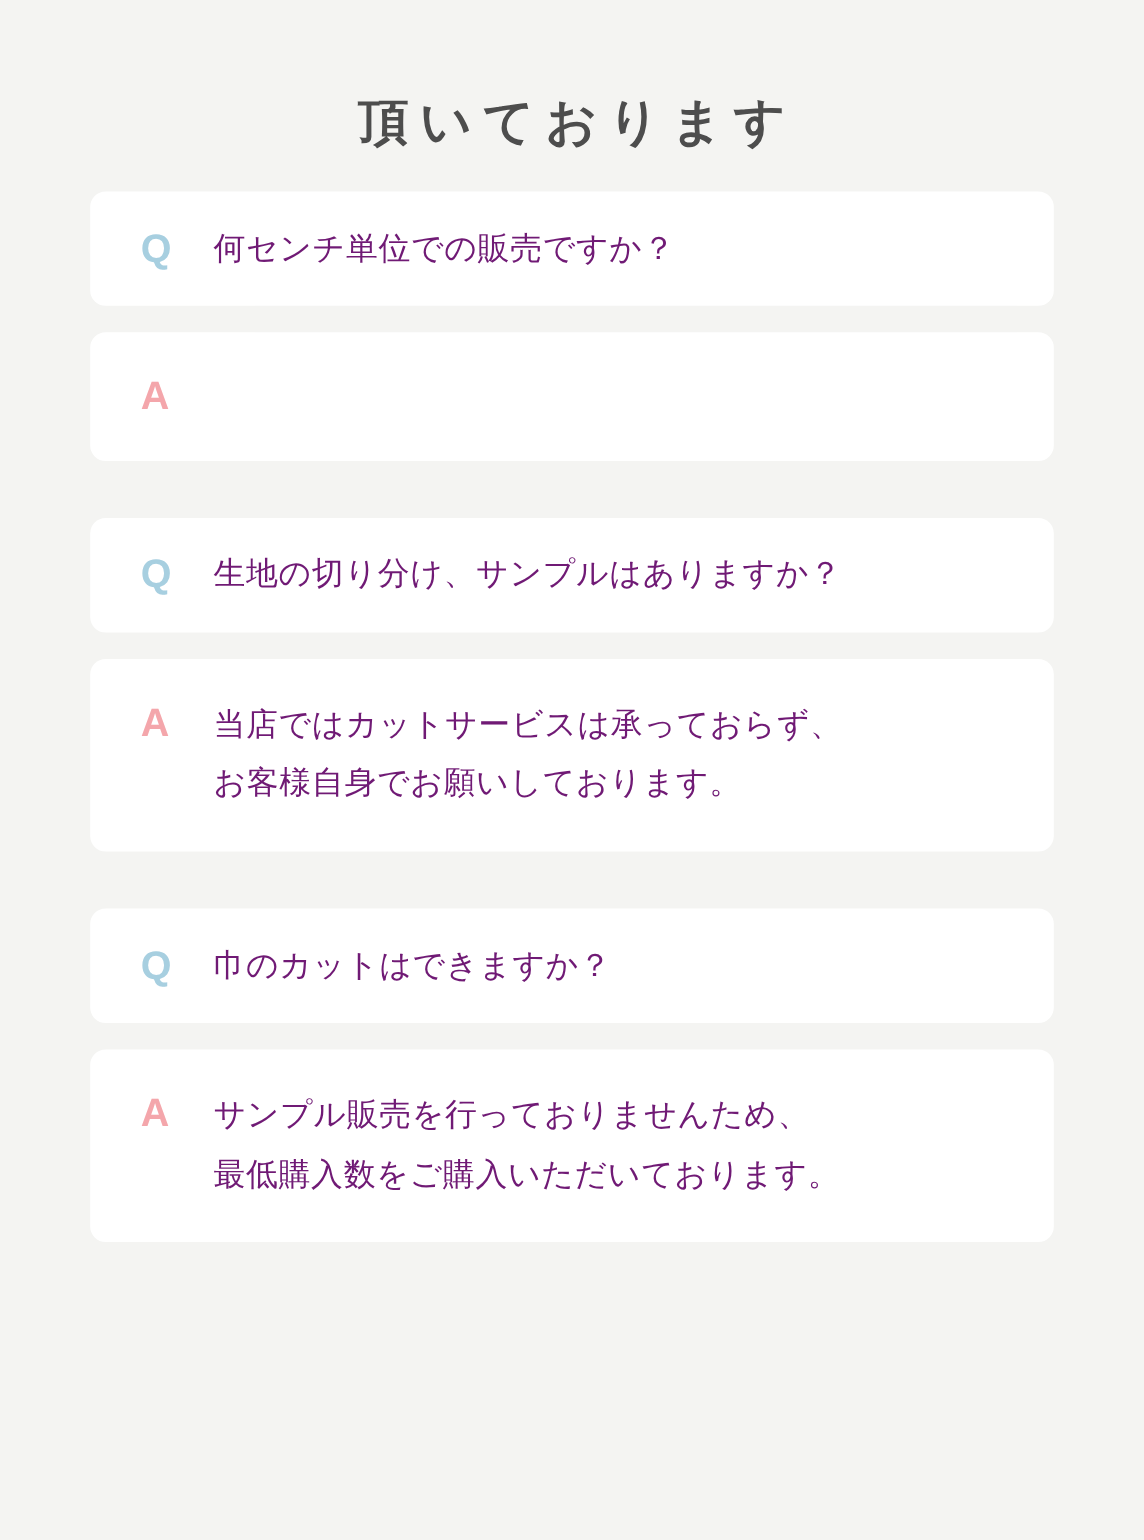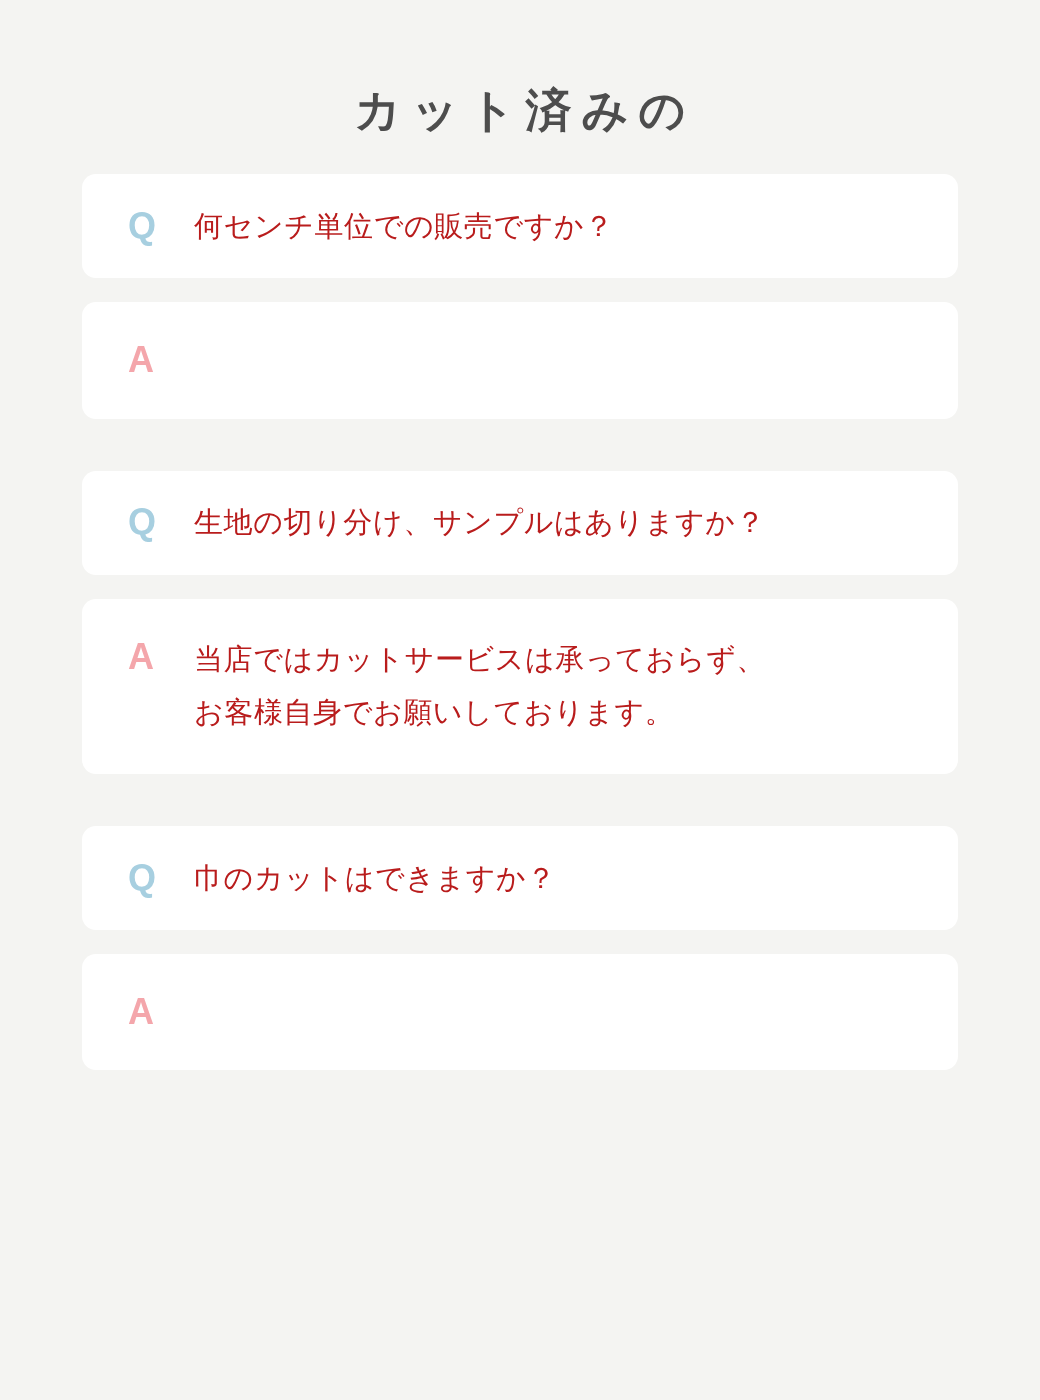--- a/index.html
+++ b/index.html
@@ -66,41 +66,41 @@
   }
   .marker.q-mark {
     color: #a7cfe0;
   }
   .marker.a-mark {
     color: #f4a6ab;
   }
   .body-text {
     font-size: 29px;
     line-height: 1.85;
-    color: #b91c1c;
+    color: #701a75;
     letter-spacing: 0.6px;
     white-space: pre-line;
   }
   .card.q .body-text {
     line-height: 1.4;
   }
   .group {
     display: flex;
     flex-direction: column;
   }
   .group + .group {
     margin-top: 28px;
   }
 </style>
 </head>
 <body>
 
 <div class="page">
 
-  <h1 class="page-title">カット済みの</h1>
+  <h1 class="page-title">頂いております</h1>
 
   <div class="faq-list">
 
     <div class="group">
       <div class="card q">
         <div class="marker q-mark">Q</div>
         <div class="body-text">何センチ単位での販売ですか？</div>
       </div>
       <div class="card a">
         <div class="marker a-mark">A</div>
@@ -119,17 +119,19 @@
       </div>
     </div>
 
     <div class="group">
       <div class="card q">
         <div class="marker q-mark">Q</div>
         <div class="body-text">巾のカットはできますか？</div>
       </div>
       <div class="card a">
         <div class="marker a-mark">A</div>
+        <div class="body-text">サンプル販売を行っておりませんため、
+最低購入数をご購入いただいております。</div>
       </div>
     </div>
 
   </div>
 </div>
 
 </body></html>

